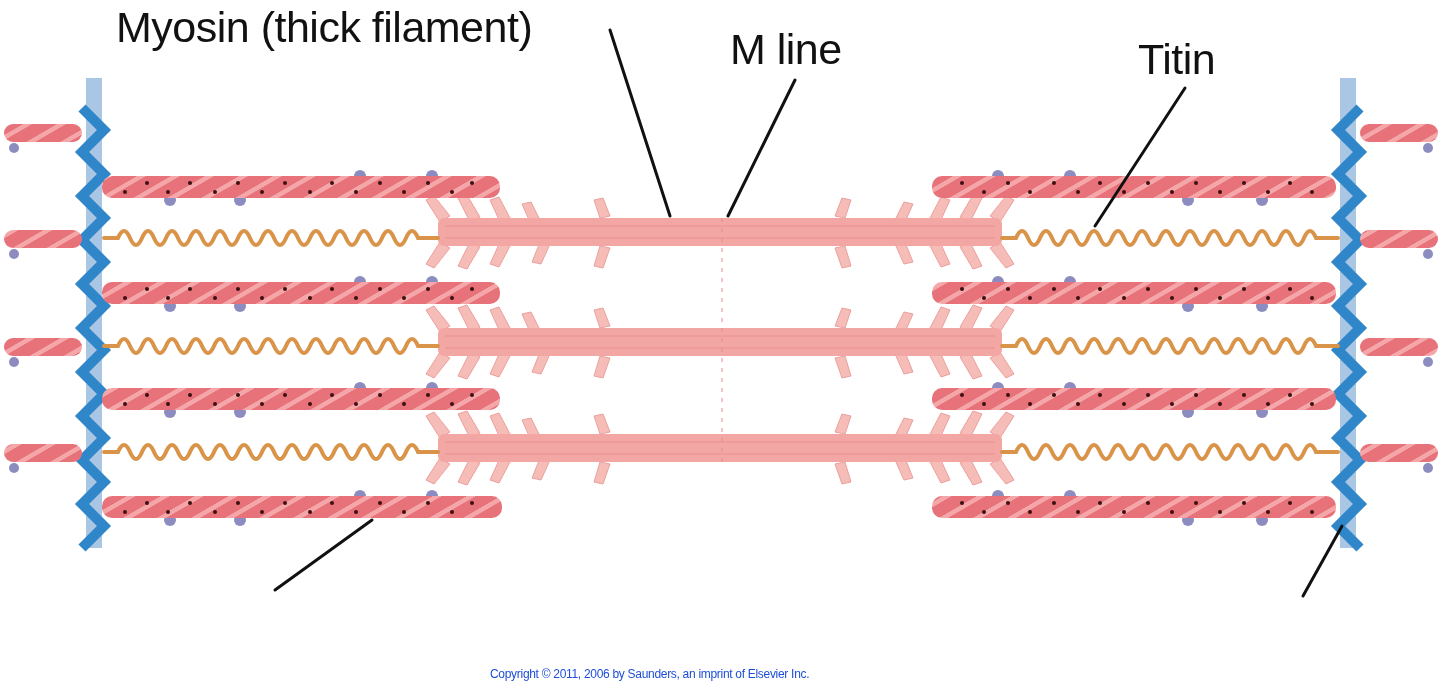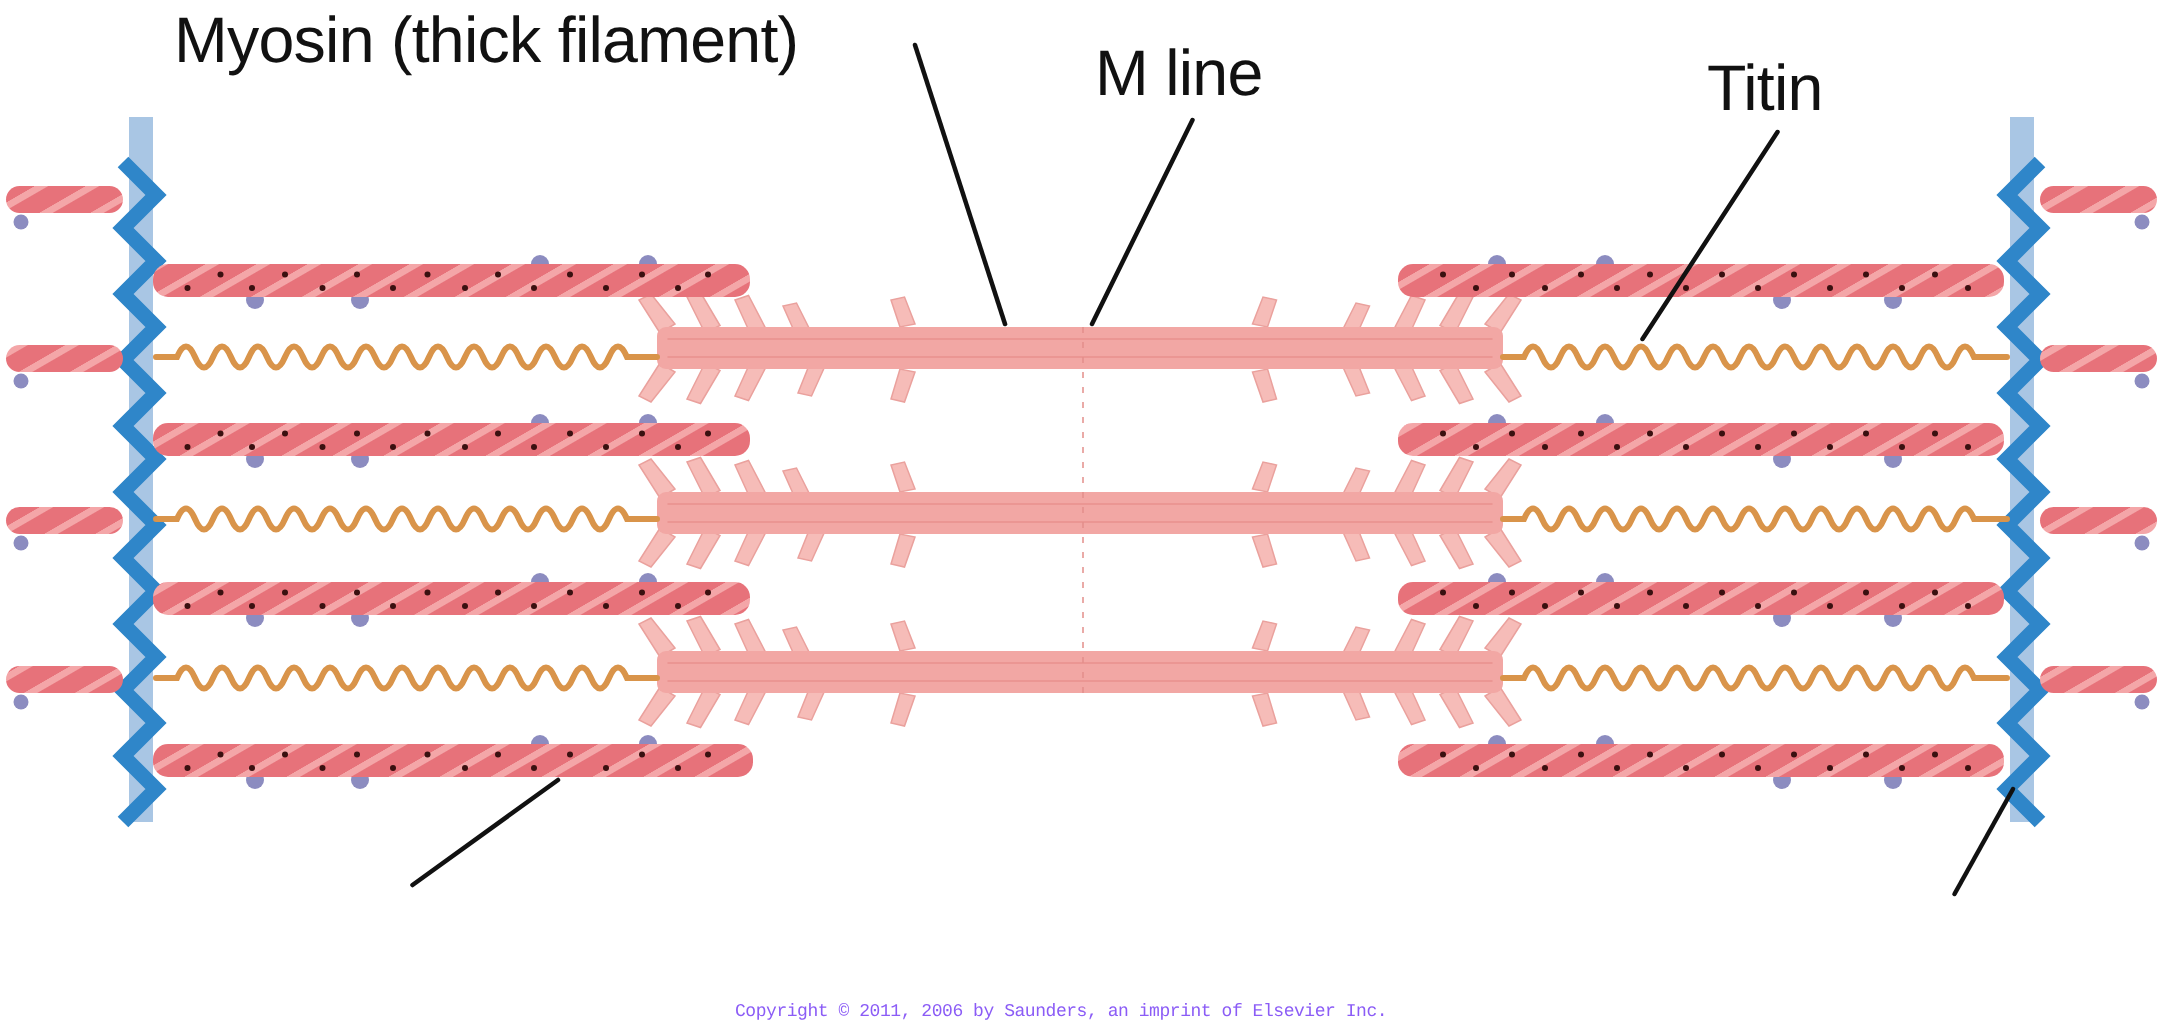--- a/index.html
+++ b/index.html
@@ -1,19 +1,19 @@
 <!DOCTYPE html>
 <html><head>
 <meta charset="utf-8">
 <style>
   html,body{margin:0;padding:0;background:#ffffff;}
   body{width:1440px;height:685px;overflow:hidden;position:relative;font-family:"Liberation Sans",sans-serif;}
   #stage{position:absolute;left:0;top:0;width:1440px;height:486px;}
   .label{position:absolute;color:#111;font-family:"Liberation Sans",sans-serif;font-size:43px;line-height:1;white-space:nowrap;letter-spacing:-0.5px;}
-  .copyright{position:absolute;left:490px;top:667px;font-size:12px;color:#8b5cf6;white-space:nowrap;font-family:Liberation Mono, monospace;letter-spacing:-0.3px;}
+  .copyright{position:absolute;left:490px;top:667px;font-size:12px;color:#1d4ed8;white-space:nowrap;font-family:Liberation Sans, sans-serif;letter-spacing:-0.3px;}
 </style>
 </head>
 <body>
 
 <div id="stage">
 <svg id="art" width="1440" height="685" viewBox="0 0 1440 685" xmlns="http://www.w3.org/2000/svg">
   <defs>
     <pattern id="actinStripe" patternUnits="userSpaceOnUse" width="34" height="24" patternTransform="skewX(-60)">
       <rect width="34" height="24" fill="#e7727a"></rect>
       <rect x="0" y="0" width="9" height="24" fill="#f4a6a8"></rect>

